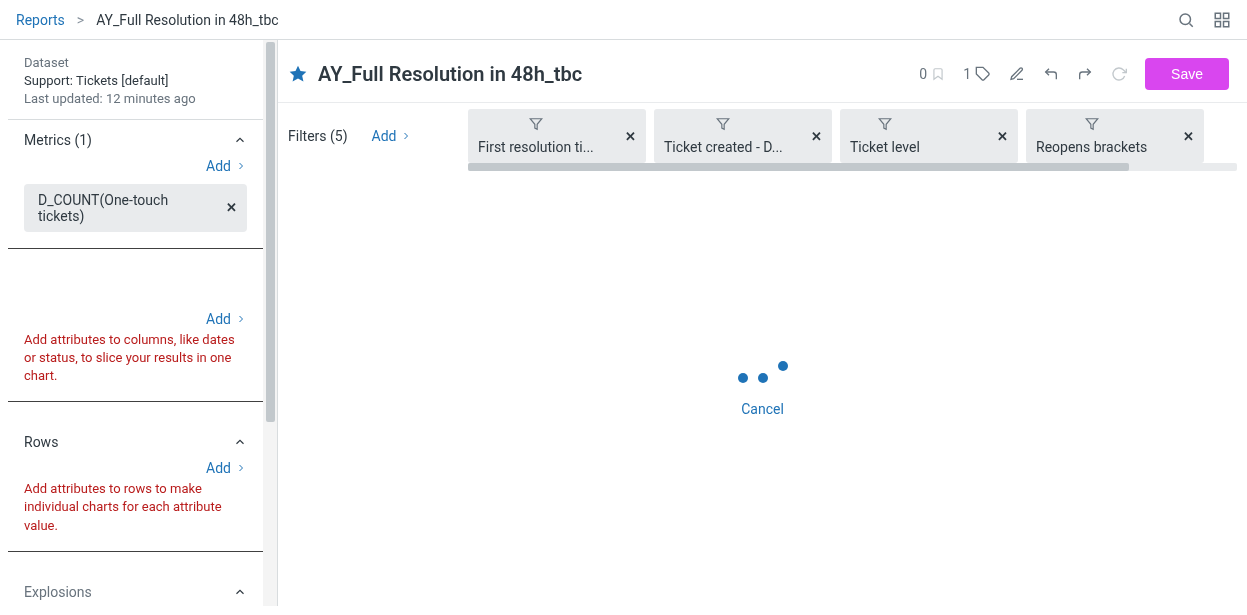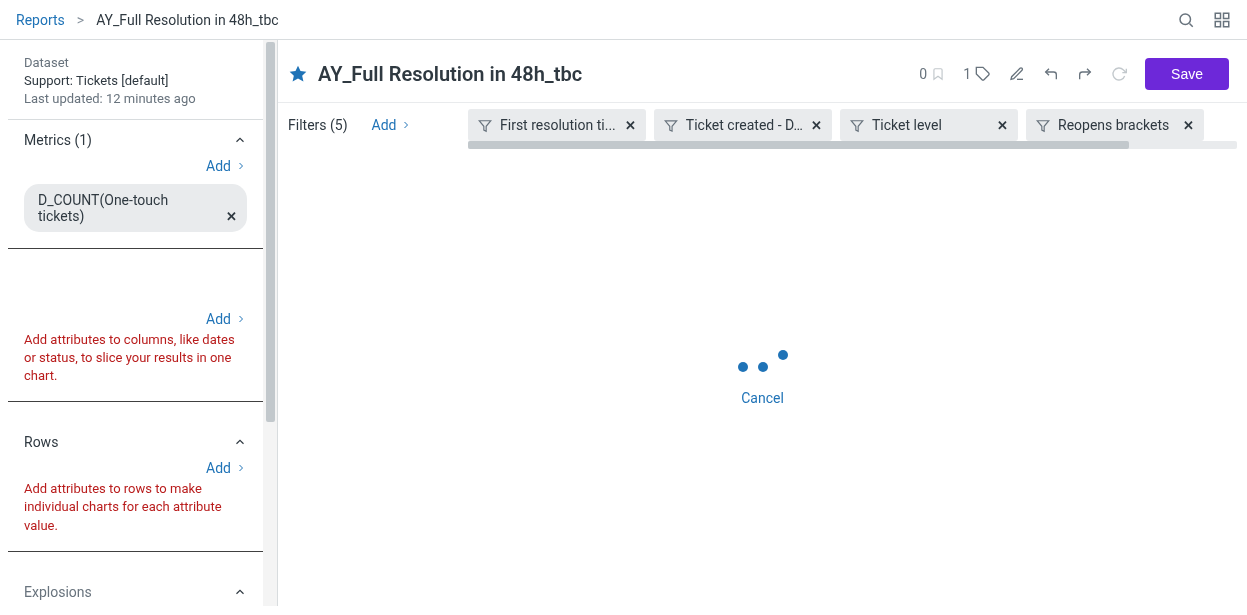--- a/index.html
+++ b/index.html
@@ -82,60 +82,60 @@
   }
   .section-header {
     display: flex; justify-content: space-between; align-items: center;
     cursor: pointer;
   }
   .section-title { font-size: 14px; color: #2f3941; display: flex; align-items:center; gap:6px;}
   .section-add-row { display: flex; justify-content: flex-end; margin-top: 10px;}
   .add-link { color:#1f73b7; font-size:14px; display:flex; align-items:center; gap:4px; cursor:pointer;}
   .help-text { font-size: 13px; color:#b91c1c; margin-top:4px; line-height:1.4;}
   .metric-chip {
-    display:inline-flex; align-items:flex-end; gap:12px;
+    display:inline-flex; align-items:center; gap:12px;
     background:#e9ebed; color:#2f3941;
-    padding:8px 10px 8px 14px; border-radius:15px;
+    padding:8px 10px 8px 14px; border-radius:4px;
     margin-top:10px; font-size:14px;
   }
   .metric-chip .x { color:#2f3941; cursor:pointer; font-size:13px; font-weight:bold;}
 
   
   .content-header {
     display:flex; align-items:center; justify-content:space-between;
     padding: 18px 18px 12px 10px;
   }
   .title-wrap { display:flex; align-items:center; gap:10px; }
   .title-wrap h1 { font-size:20px; font-weight:600; color:#2f3941;}
   .star { color:#1f73b7; }
   .header-actions { display:flex; align-items:center; gap:18px; color:#68737d; }
   .count-tag { display:flex; align-items:center; gap:4px; color:#68737d; font-size:14px;}
   .save-btn {
-    background:#6d28d9; color:#fff; border:none; padding:8px 26px;
+    background:#d946ef; color:#fff; border:none; padding:8px 26px;
     border-radius:4px; font-size:14px; cursor:pointer;
   }
 
   
   .filters-row {
     display:flex; align-items:center; gap:10px;
     padding: 6px 10px;
     border-top:1px solid #e9ebed;
   }
   .filters-left { display:flex; align-items:center; gap:24px; width:170px;}
   .filters-label { font-size:14px; color:#2f3941; }
   .filters-add { color:#1f73b7; display:flex; align-items:center; gap:4px; cursor:pointer; }
   .filter-chips { display:flex; gap:8px; flex:1; min-width:0; position:relative;}
   .filter-chip {
     background:#e9ebed; display:flex; align-items:center; gap:8px;
     padding:8px 10px; border-radius:3px; font-size:14px; color:#2f3941;
     width:178px; justify-content:space-between;
     white-space: nowrap;
     flex-shrink: 0;
   }
-  .filter-chip .chip-left { display:flex; align-items:flex-end; gap:8px; overflow:hidden;}
+  .filter-chip .chip-left { display:flex; align-items:center; gap:8px; overflow:hidden;flex-direction:column;}
   .filter-chip .chip-label { overflow:hidden; text-overflow:ellipsis; }
   .filter-chip .x { color:#2f3941; cursor:pointer; font-size:13px; font-weight:bold; flex-shrink:0;}
   .filter-hscroll {
     position:absolute; left:0; right:0; bottom:-8px; height:8px;
     background:#e9ebed; border-radius:2px;
   }
   .filter-hscroll-thumb{ position:absolute; left:0; top:0; height:8px; width:86%; background:#c2c8cc; border-radius:2px;}
   .canvas {
     flex:1; display:flex; flex-direction:column; align-items:center; justify-content:center;
   }

